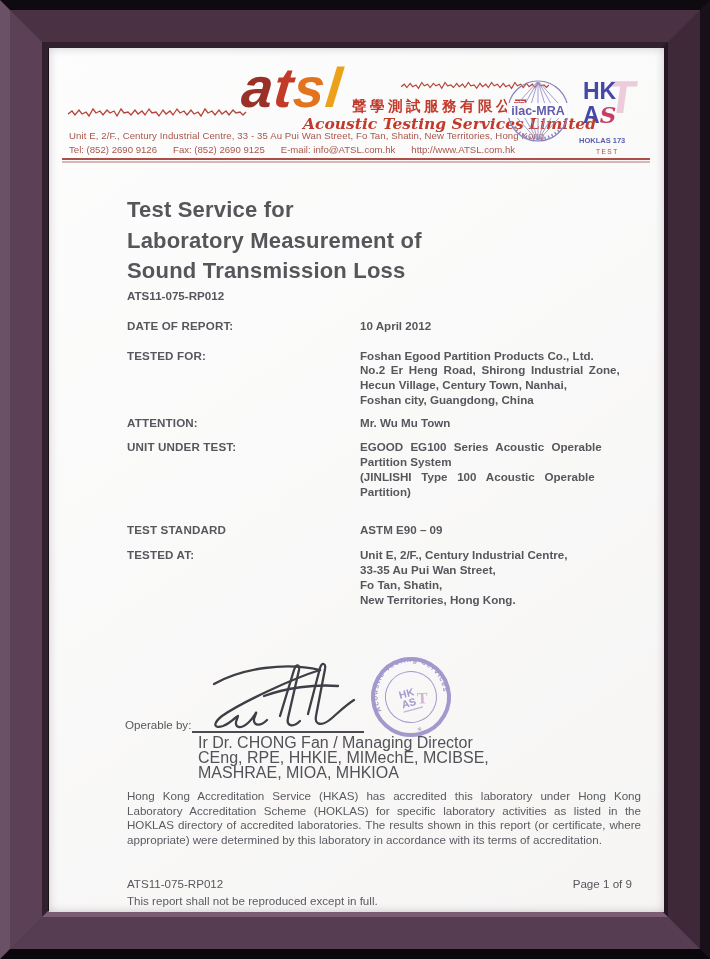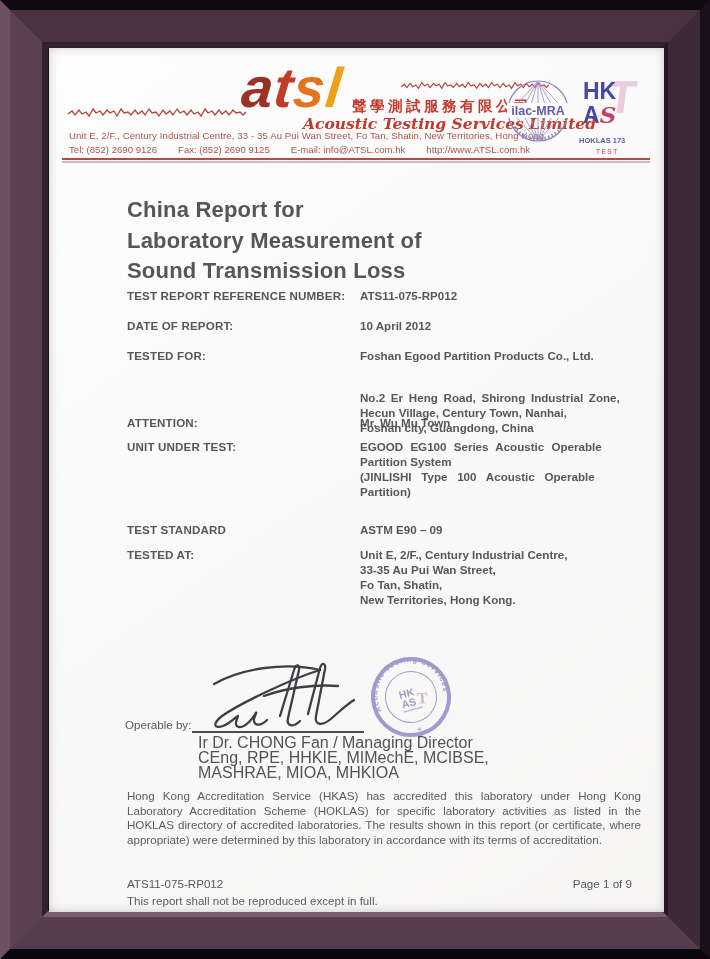--- a/index.html
+++ b/index.html
@@ -25,21 +25,21 @@
   
   .zigzag-left  { left:18px;  top:57px; width:180px; height:14px; }
   .zigzag-right { left:352px; top:31px; width:148px; height:12px; }
   .atsl-logo { left:193px; top:12px; font-size:56px; font-weight:900; font-style:italic;
                letter-spacing:1px; transform:skewX(-6deg); line-height:1; }
   .company-zh { left:303px; top:49px; font-size:14.5px; font-weight:700; color:#c13a2c;
                 letter-spacing:3.5px; font-family:"DejaVu Sans", sans-serif; }
   .company-en { left:254px; top:66px; font-size:15.5px; font-weight:700; font-style:italic;
                 color:#c13a2c; font-family:"DejaVu Serif", serif; }
   .hdr-addr   { left:20px; top:82px;  font-size:9.6px; color:#a8564c; letter-spacing:.1px; }
-  .hdr-contact{ left:20px; top:96px;  font-size:9.6px; color:#a8564c; display:flex; gap:21px; }
+  .hdr-contact{ left:20px; top:96px;  font-size:9.6px; color:#a8564c; display:flex; gap:16px; }
   .hdr-rule { left:13px; top:110px; width:588px; height:2px; background:#aa5048;
               box-shadow:0 3px 0 rgba(170,80,72,.4); }
   .ilac { left:456px; top:30px; }
   .hkas { left:530px; top:30px; width:82px; height:80px; }
   .hkas .t-big { left:29px; top:-4px; font-size:46px; font-weight:700; color:#ecccdb;
                  transform:skewX(-8deg); line-height:1; }
   .hkas .hk    { left:4px; top:2px;  font-size:23px; font-weight:900; color:#4548a6; line-height:1; }
   .hkas .as    { left:4px; top:25px; font-size:23px; font-weight:900; color:#4548a6; line-height:1; }
   .hkas .s     { font-style:italic; font-weight:700; color:#c43e66; font-family:"DejaVu Serif",serif; }
   .hkas .hoklas{ left:0px; top:58px; font-size:7.5px; font-weight:700; color:#585cae;
@@ -48,21 +48,21 @@
 
   
   .title { left:78px; top:147px; font-size:22px; font-weight:700; color:#54565a;
            line-height:30.5px; letter-spacing:.2px; }
 
   
   .frow { position:absolute; left:78px; display:flex; font-size:11.6px; font-weight:700;
           color:#55575c; line-height:15px; }
   .flabel { width:233px; flex:none; letter-spacing:.15px; }
   .fvalue { width:284px; }
-  .r0{top:240px} .r1{top:270px} .r2{top:300px} .r3{top:342px}
+  .r0{top:240px} .r1{top:270px} .r2{top:300px} .r3{top:314px}
   .r4{top:367px} .r5{top:391px} .r6{top:474px} .r7{top:499px}
   .ws2{word-spacing:2.5px} .ws4{word-spacing:4px} .ws6{word-spacing:6.5px}
 
   
   .approved-by { left:76px; top:670px; font-size:11.6px; color:#55575c; }
   .sig { left:149px; top:610px; }
   .stamp { left:320px; top:607px; transform:rotate(-15deg); }
   .sig-line { left:143px; top:683px; width:172px; height:2px; background:#4a4a52; }
   .signatory-block { left:149px; top:687px; font-size:16px; line-height:15px; color:#515359; }
 
@@ -135,27 +135,26 @@
     <div class="abs t-big">T</div>
     <div class="abs hk">HK</div>
     <div class="abs as"><span>A</span><span class="s">S</span></div>
     <div class="abs hoklas">HOKLAS 173</div>
     <div class="abs test">TEST</div>
   </div>
 
   <div class="abs hdr-rule"></div>
 
   <div class="abs title">
-    <div>China Report for</div>
+    <div>Test Service for</div>
     <div>Laboratory Measurement of</div>
     <div>Sound Transmission Loss</div>
   </div>
 
   <div class="frow r0">
-    <div class="flabel">TEST REPORT REFERENCE NUMBER:</div>
     <div class="fvalue">ATS11-075-RP012</div>
   </div>
   <div class="frow r1">
     <div class="flabel">DATE OF REPORT:</div>
     <div class="fvalue">10 April 2012</div>
   </div>
   <div class="frow r2">
     <div class="flabel">TESTED FOR:</div>
     <div class="fvalue">Foshan Egood Partition Products Co., Ltd.</div>
   </div>

